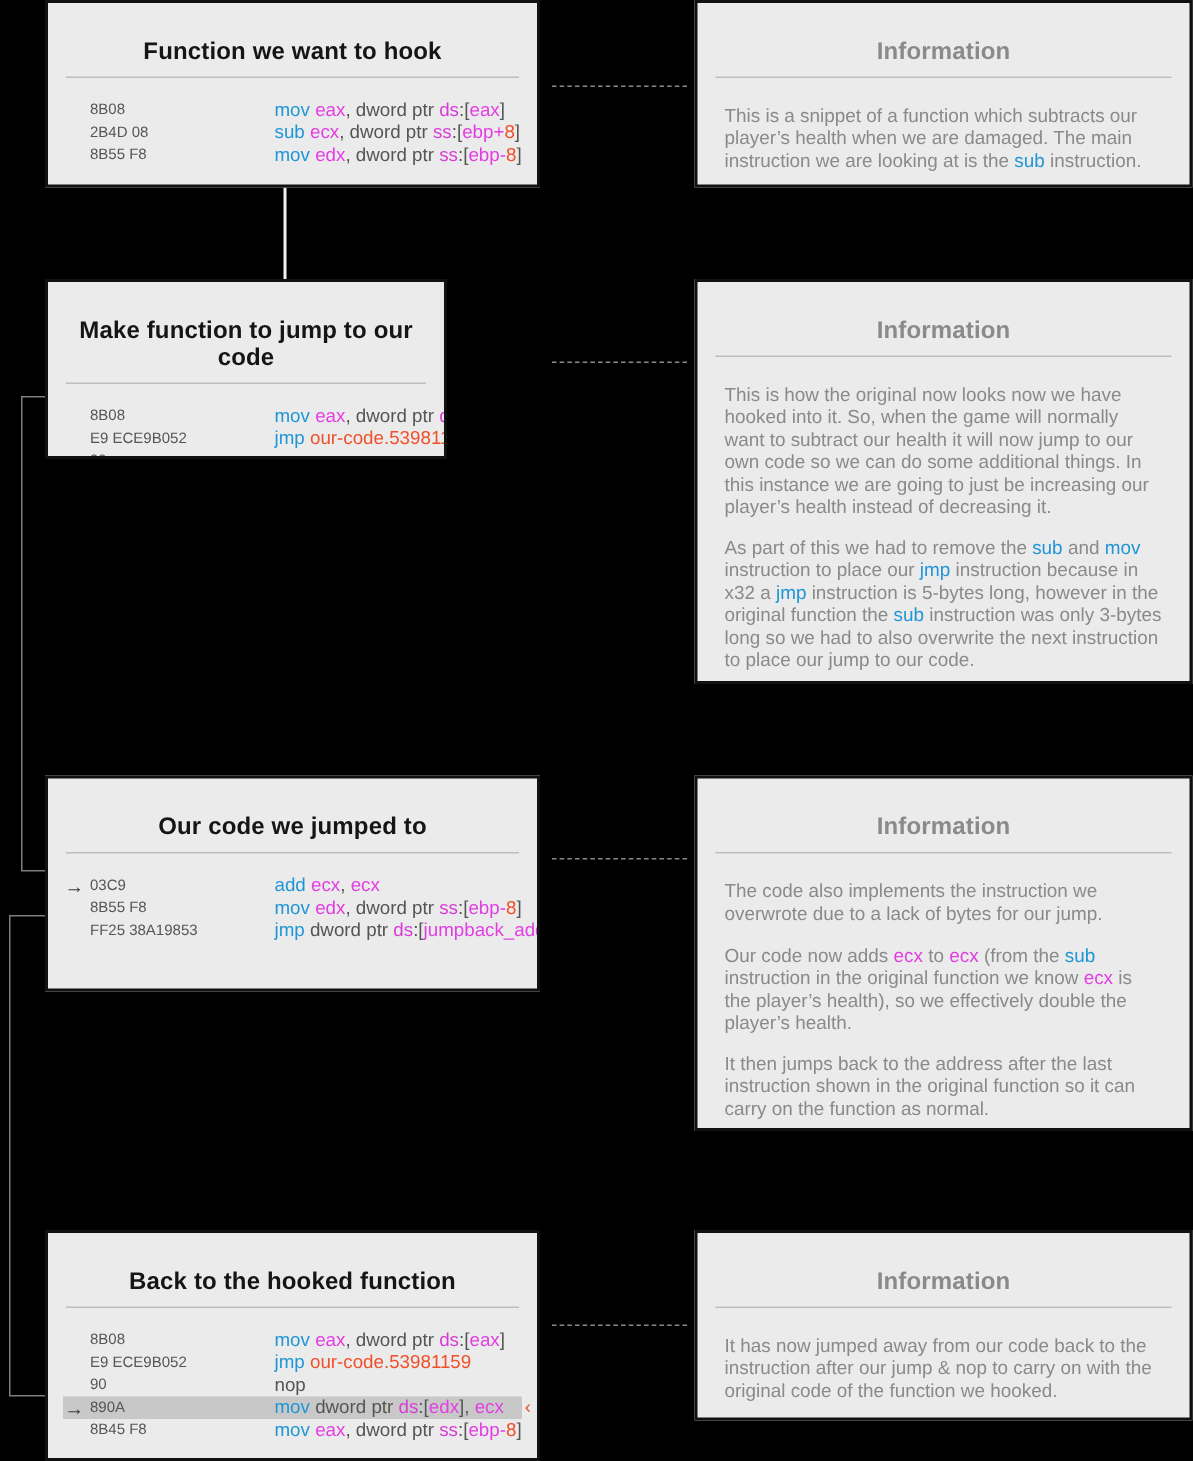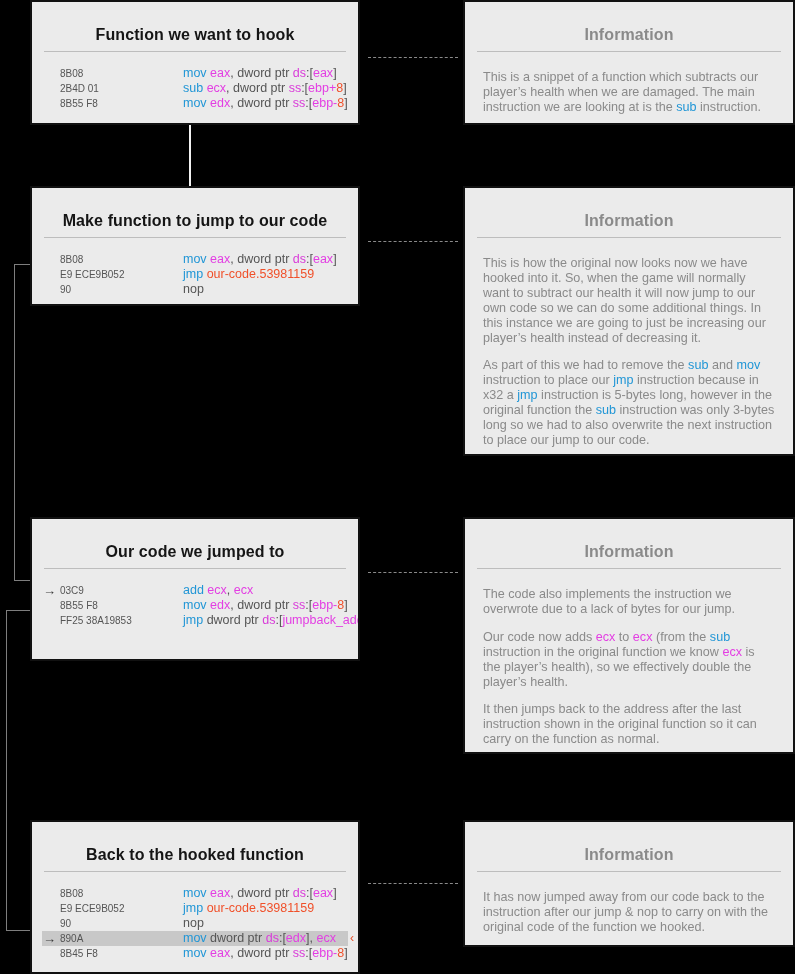--- a/index.html
+++ b/index.html
@@ -134,34 +134,34 @@
     <div class="panel-rule"></div>
     <div class="panel-body">
       <div class="asm-row">
         <span class="asm-gutter"></span>
         <span class="asm-bytes">8B08</span>
         <span class="asm-text"><span class="mn">mov</span> <span class="reg">eax</span>, dword ptr <span class="seg">ds</span>:<span class="pln">[</span><span class="reg">eax</span><span class="pln">]</span></span>
         <span class="asm-tail"></span>
       </div>
       <div class="asm-row">
         <span class="asm-gutter"></span>
-        <span class="asm-bytes">2B4D 01</span>
+        <span class="asm-bytes">2B4D 08</span>
         <span class="asm-text"><span class="mn">sub</span> <span class="reg">ecx</span>, dword ptr <span class="seg">ss</span>:<span class="pln">[</span><span class="reg">ebp+</span><span class="num">8</span><span class="pln">]</span></span>
         <span class="asm-tail"></span>
       </div>
       <div class="asm-row">
         <span class="asm-gutter"></span>
         <span class="asm-bytes">8B55 F8</span>
         <span class="asm-text"><span class="mn">mov</span> <span class="reg">edx</span>, dword ptr <span class="seg">ss</span>:<span class="pln">[</span><span class="reg">ebp-</span><span class="num">8</span><span class="pln">]</span></span>
         <span class="asm-tail"></span>
       </div>
     </div>
   </div>
 
-  <div class="panel" id="p1" style="left:30px; top:186px; width:330px; height:120px;">
+  <div class="panel" id="p1" style="left:30px; top:186px; width:268px; height:120px;">
     <div class="panel-title">Make function to jump to our code</div>
     <div class="panel-rule"></div>
     <div class="panel-body">
       <div class="asm-row">
         <span class="asm-gutter"></span>
         <span class="asm-bytes">8B08</span>
         <span class="asm-text"><span class="mn">mov</span> <span class="reg">eax</span>, dword ptr <span class="seg">ds</span>:<span class="pln">[</span><span class="reg">eax</span><span class="pln">]</span></span>
         <span class="asm-tail"></span>
       </div>
       <div class="asm-row">

